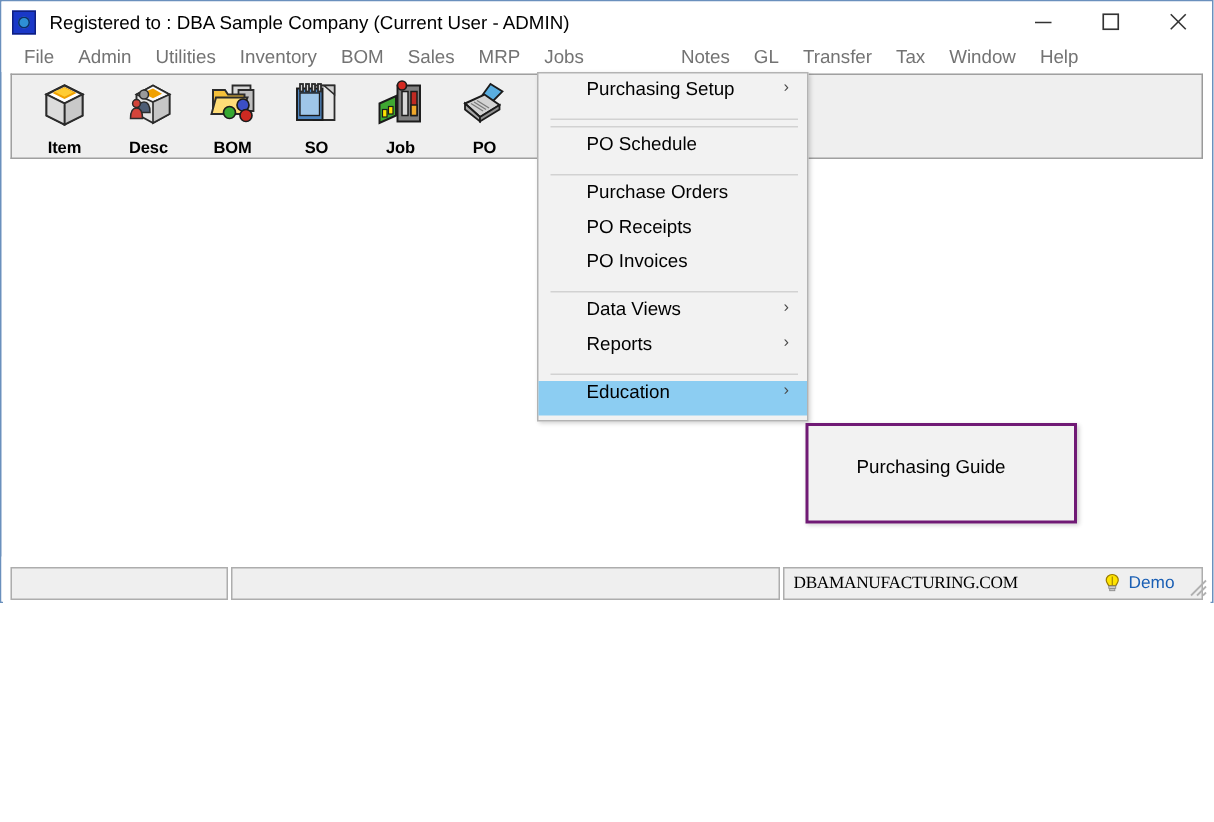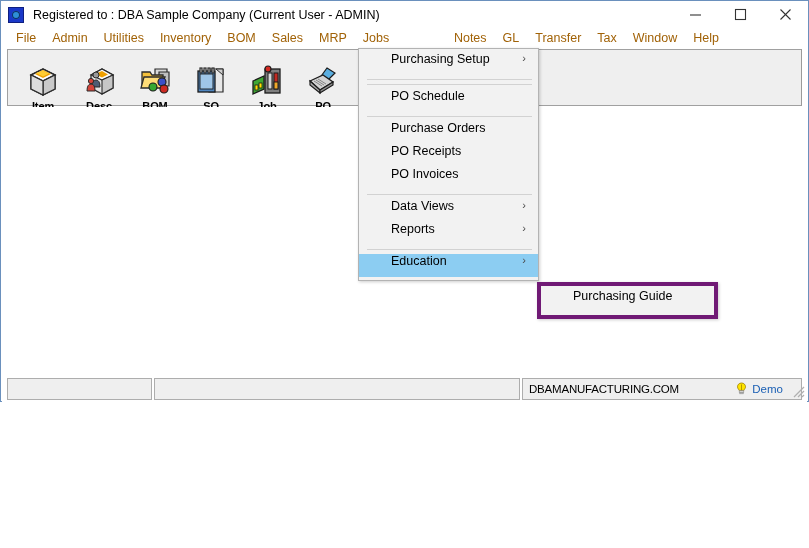--- a/index.html
+++ b/index.html
@@ -81,21 +81,21 @@
     width: 807px;
     height: 20px;
     background: #ffffff;
     display: flex;
     align-items: stretch;
     padding-left: 7px;
     box-sizing: border-box;
   }
   .menu-top {
     font-size: 12.5px;
-    color: #a16207;
+    color: #737373;
     padding: 0 8px;
     display: flex;
     align-items: center;
     white-space: nowrap;
     cursor: default;
   }
   .menu-top.active {
     background: #cce4f7;
     margin-top: 25px;
   }
@@ -113,25 +113,24 @@
     display: flex;
     align-items: flex-start;
     padding-left: 7px;
   }
   .tool-btn {
     width: 56px;
     height: 55px;
     display: flex;
     flex-direction: column;
     align-items: center;
-    justify-content: flex-start;
+    justify-content: space-between;
     padding-top: 3px;
     box-sizing: border-box;
     cursor: default;
-    margin-top: 12px;
   }
   .tool-ico {
     width: 32px; height: 32px;
     display: block;
   }
   .tool-lbl {
     font-size: 11px;
     color: #000000;
     margin-top: 3px;
     font-weight: bold;
@@ -172,21 +171,21 @@
   }
   #status-panel-1 { width: 145px; }
   #status-panel-2 { width: 366px; margin-left: 2px; }
   #status-panel-3 {
     width: 280px;
     margin-left: 2px;
     padding-left: 6px;
     justify-content: flex-start;
   }
   #status-site {
-    font-family: Liberation Sans, sans-serif;
+    font-family: Liberation Serif, serif;
     font-size: 11.5px;
     letter-spacing: -0.2px;
   }
   #status-demo-wrap {
     margin-left: auto;
     display: flex;
     align-items: center;
     padding-right: 18px;
     justify-content: center;
   }
@@ -238,23 +237,23 @@
     background: #d2d2d2;
     margin: 4px 6px 4px 8px;
   }
 
   
   #education-submenu {
     position: absolute;
     left: 536px; top: 281px;
     width: 181px;
     background: #f2f2f2;
-    border: 4px solid #701a75;
-    box-sizing: border-box;
-    padding: 3px 0;
+    border: 2px solid #701a75;
+    box-sizing: border-box;
+    padding: 20px 0;
     box-shadow: 1px 1px 3px rgba(0,0,0,0.20);
   }
   #education-submenu .mi { padding-left: 32px; }
 </style>
 </head>
 <body>
 
 <div id="app-window">
 
   <div id="title-bar">

